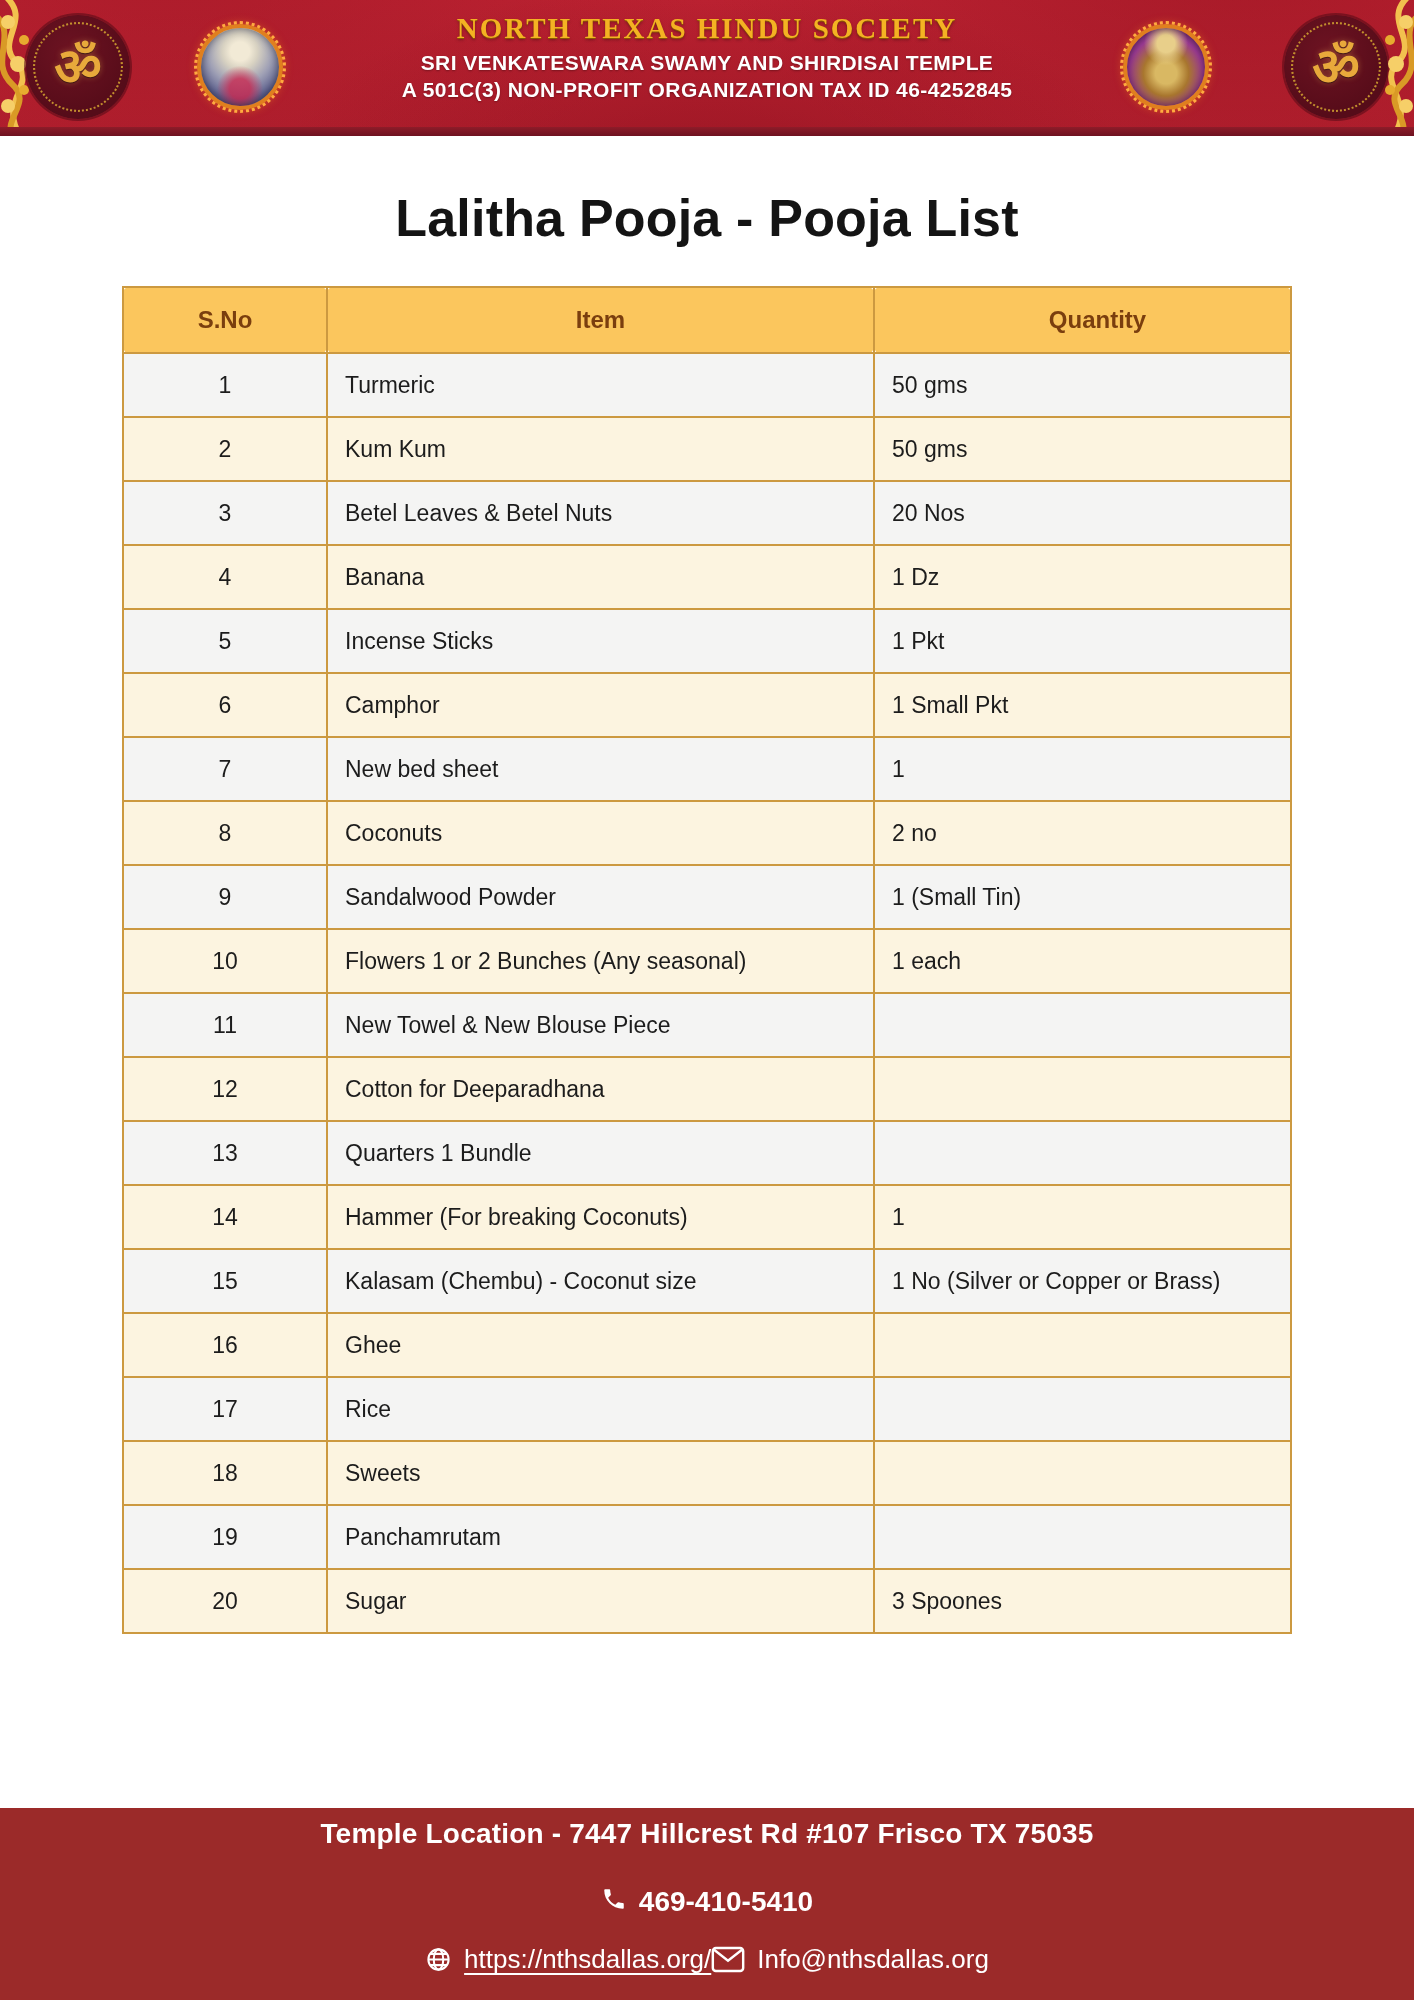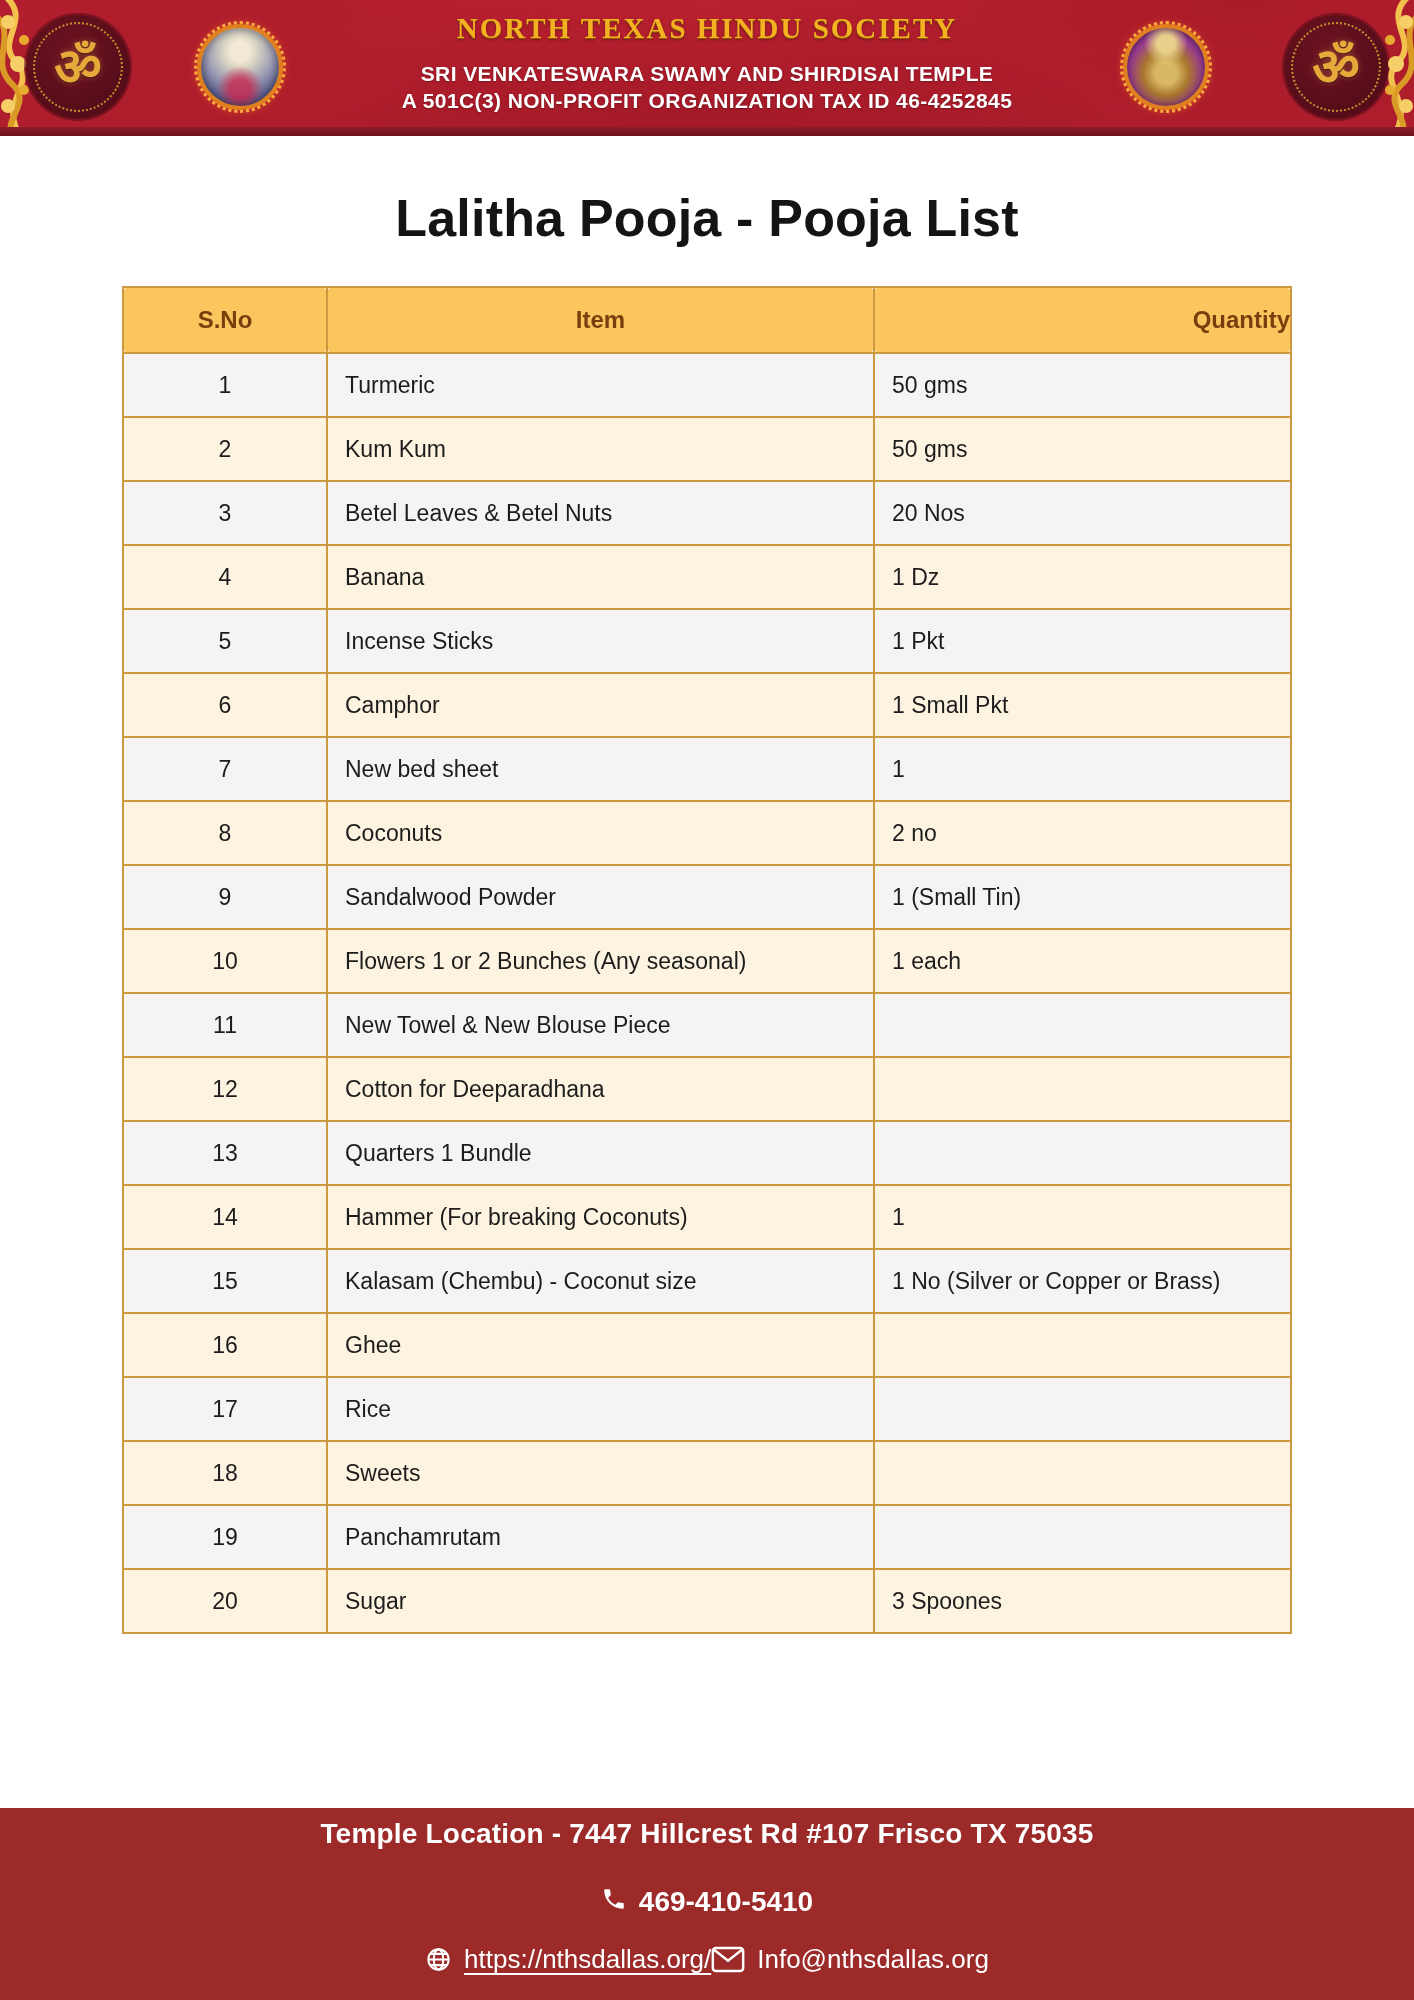--- a/index.html
+++ b/index.html
@@ -74,21 +74,21 @@
     font-family:"Liberation Serif","DejaVu Serif",serif;
     font-weight:bold; font-size:29px; letter-spacing:2px;
     color:#f4b223;
     text-shadow:0 1px 0 #8a5a00, 0 2px 3px rgba(0,0,0,.35);
     white-space:nowrap;
   }
   .org-sub1, .org-sub2 {
     color:#ffffff; font-weight:bold; letter-spacing:.4px; white-space:nowrap;
     text-shadow:0 1px 2px rgba(0,0,0,.3);
   }
-  .org-sub1 { margin-top:17px; font-size:21px; }
+  .org-sub1 { margin-top:6px; font-size:21px; }
   .org-sub2 { margin-top:3px; font-size:21px; }
 
   
   .doc-title {
     margin-top:52px; text-align:center;
     font-size:52px; font-weight:bold; color:#141414; letter-spacing:.2px;
   }
 
   
   .pooja-table {
@@ -98,21 +98,21 @@
   }
   .pooja-table col.c-sno { width:204px; }
   .pooja-table col.c-item { width:547px; }
   .pooja-table col.c-qty { width:417px; }
   .pooja-table th, .pooja-table td { border:2px solid #cc9940; }
   .pooja-table th {
     height:66px; background:#fbc65d; color:#7a3e0e;
     font-size:24px; font-weight:bold;border-radius:6px;
   }
   .pooja-table th.h-item { text-align:center; }
-  .pooja-table th.h-qty { text-align:right; padding-left:30px; }
+  .pooja-table th.h-qty { text-align:center; padding-left:30px; }
   .pooja-table td { height:64px; }
   .pooja-table td:nth-child(1) { text-align:center; }
   .pooja-table td:nth-child(2), .pooja-table td:nth-child(3) { padding-left:17px; }
   .pooja-table tbody tr:nth-child(odd)  td { background:#f4f4f3; }
   .pooja-table tbody tr:nth-child(even) td { background:#fcf4e0; }
 
   
   .footer {
     position:absolute; left:0; right:0; bottom:0; height:192px;
     background:#9b2a29; color:#ffffff;

